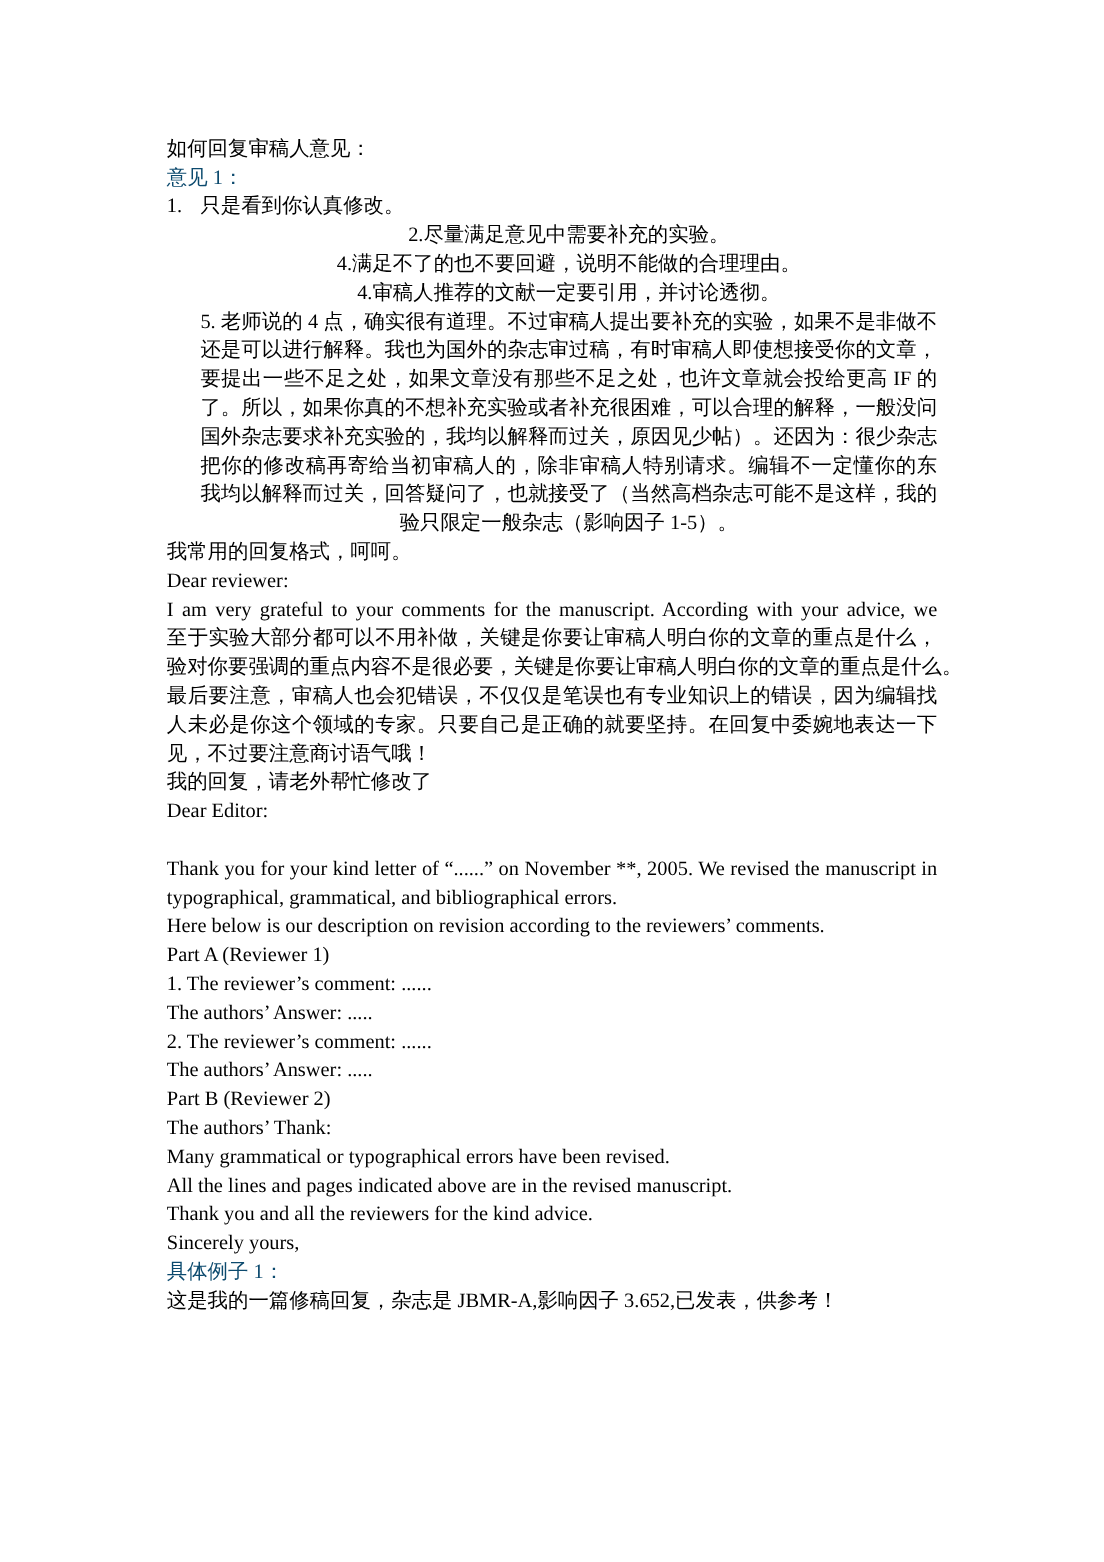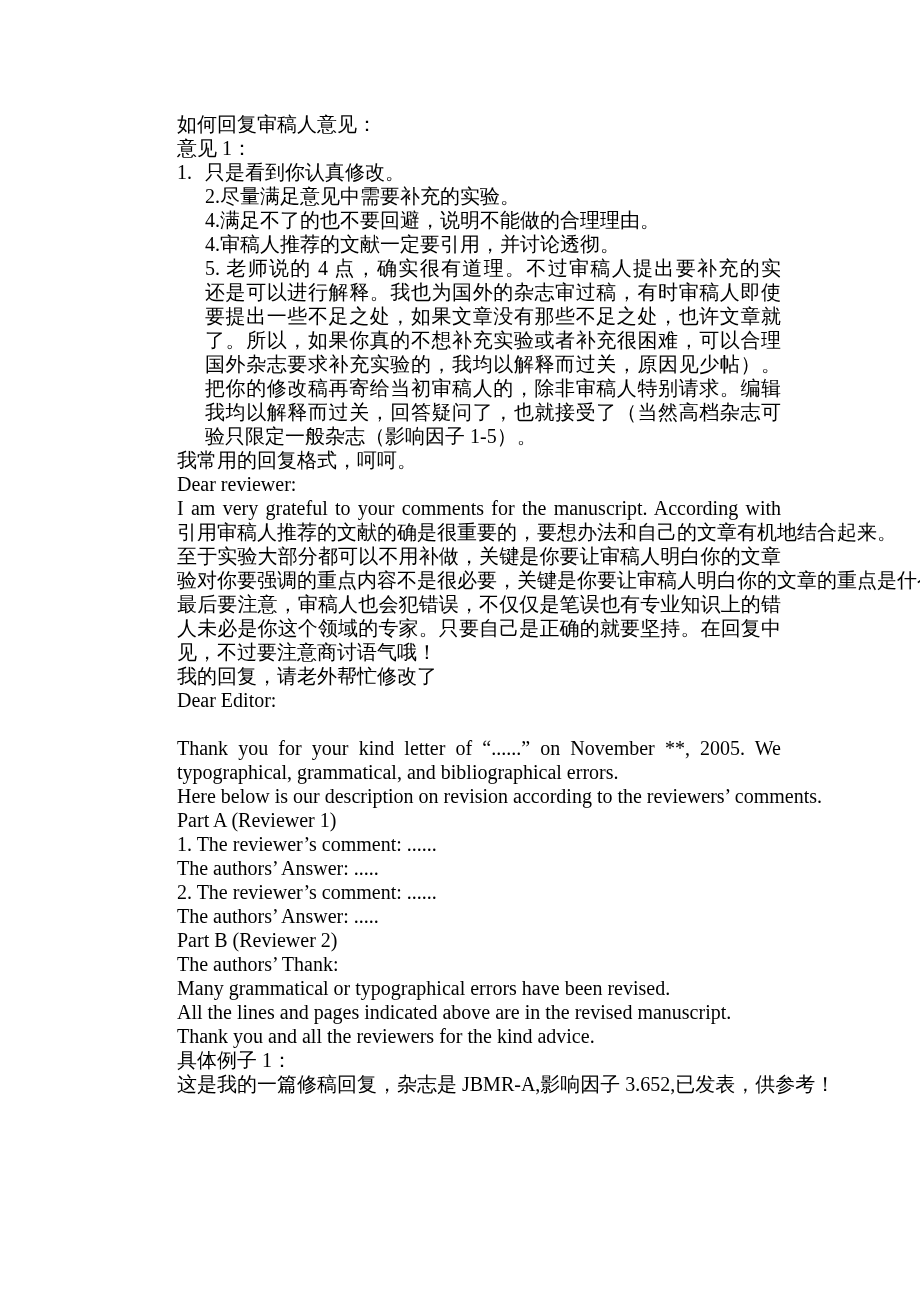--- a/index.html
+++ b/index.html
@@ -1,21 +1,21 @@
 <!DOCTYPE html>
 <html><head>
 <meta charset="utf-8">
 <style>
   html, body { margin: 0; padding: 0; background: #ffffff; }
   body { width: 920px; height: 1302px; position: relative; overflow: hidden;
          font-family: "Liberation Serif", "DejaVu Serif", serif; color: #000; }
   .page { position: absolute; left: 139px; top: 112px; width: 642px; }
-  .line { font-size: 20px; line-height: 24px; height: 24px; white-space: nowrap; overflow: visible; margin-left: 38px; }
-  .red { color: #000000; }
-  .indent { padding-left: 28px; }
+  .line { font-size: 17px; line-height: 24px; height: 24px; white-space: nowrap; overflow: visible; }
+  .red { color: #0c4a6e; }
+  .indent { padding-left: 28px; text-align: center; }
   .numbered { display: flex; }
   .numbered .num { width: 28px; flex: none; }
   .justify { text-align: justify; text-align-last: justify; white-space: normal; height: 24px; overflow: hidden; }
   .blank { height: 24px; }
 </style>
 </head>
 <body>
 
 <div class="page">
   <div class="line">如何回复审稿人意见：</div>
@@ -41,21 +41,20 @@
   </div>
 
   <div class="line">我常用的回复格式，呵呵。</div>
 
   <div>
     <div class="line">Dear reviewer:</div>
     <div class="line justify">I am very grateful to your comments for the manuscript. According with your advice, we amended</div>
   </div>
 
   <div>
-    <div class="line">引用审稿人推荐的文献的确是很重要的，要想办法和自己的文章有机地结合起来。</div>
     <div class="line justify">至于实验大部分都可以不用补做，关键是你要让审稿人明白你的文章的重点是什么，这个实</div>
     <div class="line">验对你要强调的重点内容不是很必要，关键是你要让审稿人明白你的文章的重点是什么。</div>
     <div class="line justify">最后要注意，审稿人也会犯错误，不仅仅是笔误也有专业知识上的错误，因为编辑找的审稿</div>
     <div class="line justify">人未必是你这个领域的专家。只要自己是正确的就要坚持。在回复中委婉地表达一下你的意</div>
     <div class="line">见，不过要注意商讨语气哦！</div>
   </div>
 
   <div class="line">我的回复，请老外帮忙修改了</div>
 
   <div>
@@ -70,17 +69,18 @@
     <div class="line">The authors’ Answer: .....</div>
     <div class="line">2. The reviewer’s comment: ......</div>
     <div class="line">The authors’ Answer: .....</div>
 
     <div class="line">Part B (Reviewer 2)</div>
     <div class="line">The authors’ Thank:</div>
     <div class="line">Many grammatical or typographical errors have been revised.</div>
 
     <div class="line">All the lines and pages indicated above are in the revised manuscript.</div>
     <div class="line">Thank you and all the reviewers for the kind advice.</div>
+    <div class="line">Sincerely yours,</div>
   </div>
 
   <div class="line red">具体例子 1：</div>
   <div class="line">这是我的一篇修稿回复，杂志是 JBMR-A,影响因子 3.652,已发表，供参考！</div>
 </div>
 
 </body></html>

